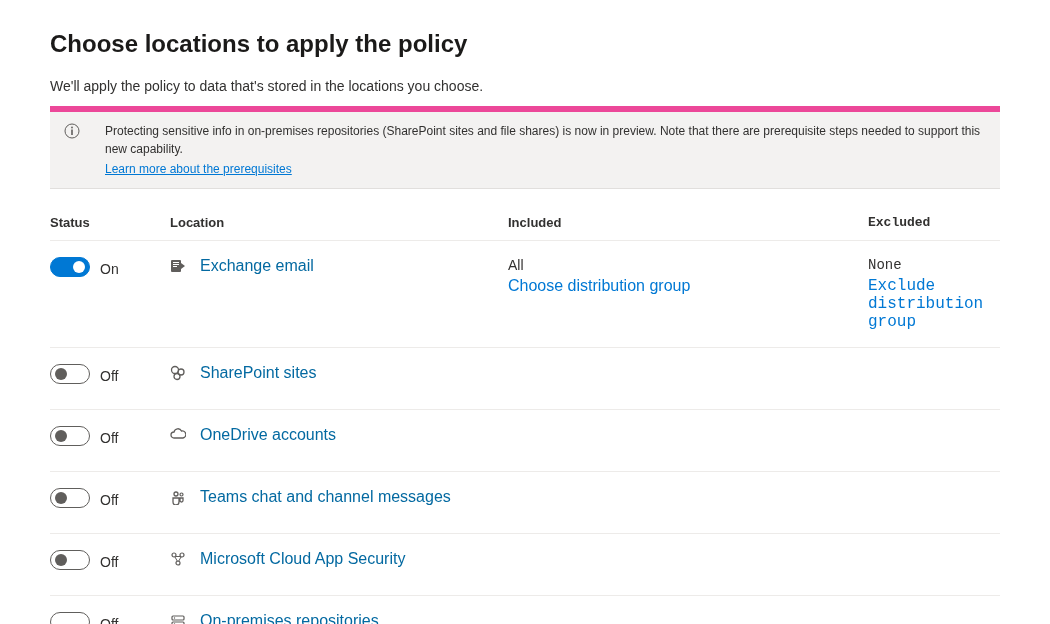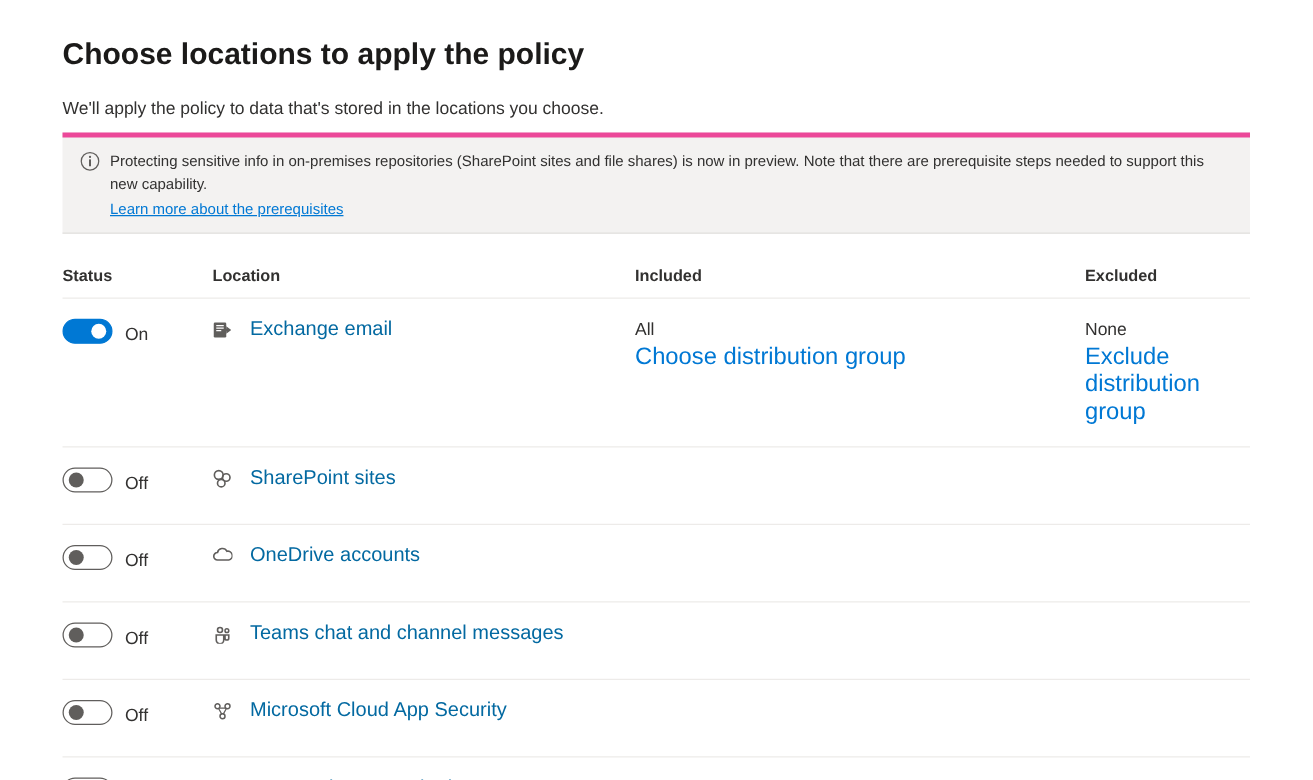--- a/index.html
+++ b/index.html
@@ -16,26 +16,26 @@
       margin-bottom: 20px;
       color: #1b1a19;
     }
     .subtitle {
       font-size: 14px;
       color: #323130;
       margin-bottom: 12px;
     }
     .info-bar {
       background: #f3f2f1;
-      border-top: 4px solid #ec4899;
+      border-top: 6px solid #ec4899;
       border-bottom: 1px solid #e1dfdd;
       padding: 10px 14px;
       display: flex;
       align-items: flex-start;
-      gap: 8px;
+      gap: 25px;
       margin-bottom: 18px;
       font-size: 12px;
       color: #323130;
       line-height: 1.5;
     }
     .info-icon {
       flex-shrink: 0;
       width: 16px;
       height: 16px;
       margin-top: 1px;
@@ -52,21 +52,21 @@
     .table-header {
       display: flex;
       padding: 8px 0 10px;
       font-size: 13px;
       font-weight: 600;
       color: #323130;
     }
     .col-status { width: 120px; flex-shrink: 0; }
     .col-location { width: 338px; flex-shrink: 0; display: flex; align-items: center; gap: 14px; }
     .col-included { width: 360px; flex-shrink: 0; }
-    .col-excluded { flex: 1; }
+    .col-excluded { flex: 1; font-family: Liberation Mono, monospace; }
     .table-row {
       display: flex;
       align-items: flex-start;
       padding: 16px 0;
       border-top: 1px solid #edebe9;
       min-height: 62px;
     }
     .toggle-wrap {
       display: flex;
       align-items: flex-end;
@@ -98,21 +98,21 @@
       height: 16px;
       flex-shrink: 0;
       display: flex;
       align-items: center;
       justify-content: center;
     }
     .loc-name { font-size: 16px; color: #0369a1; }
     .val-primary { font-size: 14px; color: #323130; }
     .val-link {
       color: #0078d4;
-      font-size: 19px;
+      font-size: 16px;
       cursor: pointer;
       margin-top: 4px;
       display: inline-block;
     }
   </style>
 </head>
 <body>
 
 <h1>Choose locations to apply the policy</h1>
 <p class="subtitle">We'll apply the policy to data that's stored in the locations you choose.</p>

